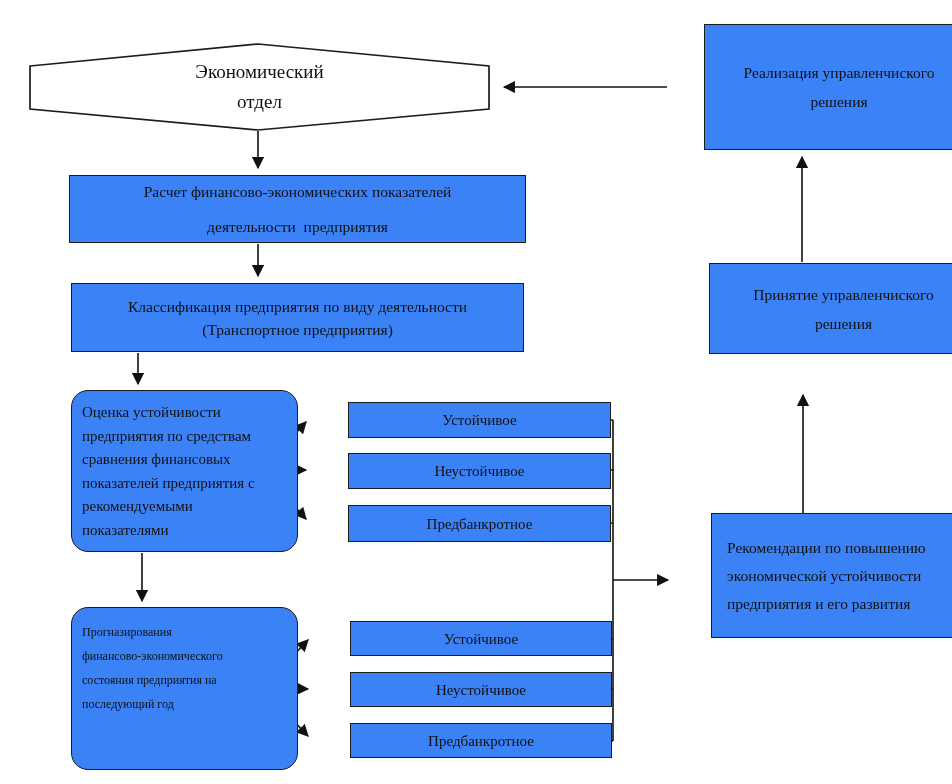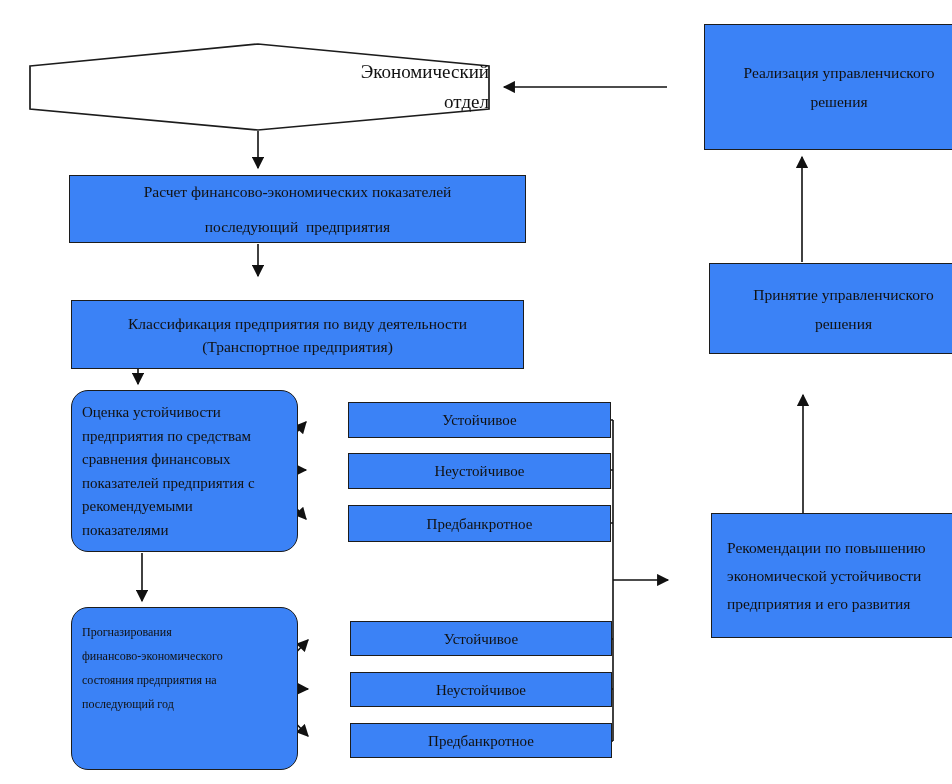--- a/index.html
+++ b/index.html
@@ -18,21 +18,21 @@
     border:1.6px solid #1c1c1c;
     box-sizing:border-box;
     display:flex;flex-direction:column;justify-content:center;margin-left:36px;
   }
   .node.center{align-items:center;text-align:center;}
   .node.left{align-items:flex-start;text-align:left;}
   .rounded{border-radius:17px;}
   .ln{white-space:pre;}
   .hex-label{
     position:absolute;border:none;background:transparent;
-    display:flex;flex-direction:column;justify-content:center;align-items:flex-end;
+    display:flex;flex-direction:column;justify-content:center;align-items:center;
     text-align:center;
   }
   .fs-hex{font-size:19px;line-height:30px;}
   .fs-calc{font-size:15.5px;line-height:27px;}
   .fs-class{font-size:15.5px;line-height:23px;}
   .fs-round{font-size:15px;line-height:23.5px;padding:10px 6px 10px 10px;justify-content:flex-start;}
   .fs-round2{font-size:12px;line-height:24px;padding:12px 6px 10px 10px;justify-content:flex-start;}
   .fs-status{font-size:15px;line-height:18px;}
   .fs-right{font-size:15.5px;line-height:29px;}
   .fs-reco{font-size:15.5px;line-height:28px;padding-left:15px;}
@@ -80,24 +80,24 @@
     </g>
   </svg>
 
   <div class="hex-label fs-hex" style="left:30px;top:44px;width:459px;height:86px;">
     <div class="ln">Экономический</div>
     <div class="ln">отдел</div>
   </div>
 
   <div class="node center fs-calc" style="left:33px;top:175px;width:457px;height:68px;gap:8px;">
     <div class="ln">Расчет финансово-экономических показателей</div>
-    <div class="ln">последующий  предприятия</div>
+    <div class="ln">деятельности  предприятия</div>
   </div>
 
-  <div class="node center fs-class" style="left:35px;top:300px;width:453px;height:69px;">
+  <div class="node center fs-class" style="left:35px;top:283px;width:453px;height:69px;">
     <div class="ln">Классификация предприятия по виду деятельности</div>
     <div class="ln">(Транспортное предприятия)</div>
   </div>
 
   <div class="node left rounded fs-round" style="left:35px;top:390px;width:227px;height:162px;">
     <div class="ln">Оценка устойчивости</div>
     <div class="ln">предприятия по средствам</div>
     <div class="ln">сравнения финансовых</div>
     <div class="ln">показателей предприятия с</div>
     <div class="ln">рекомендуемыми</div>

